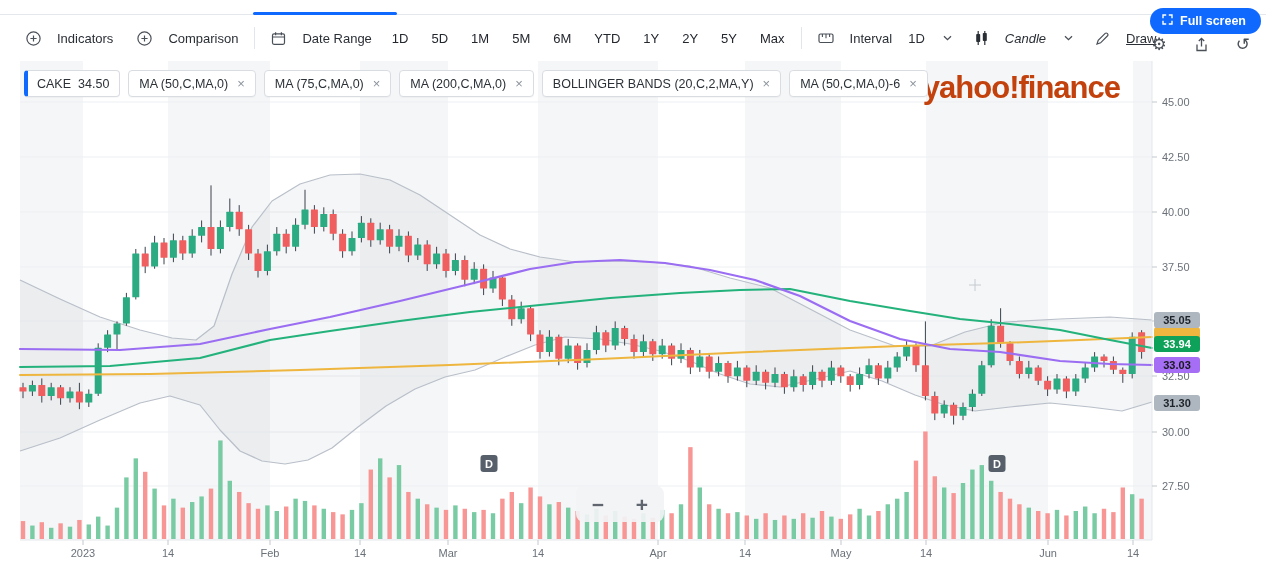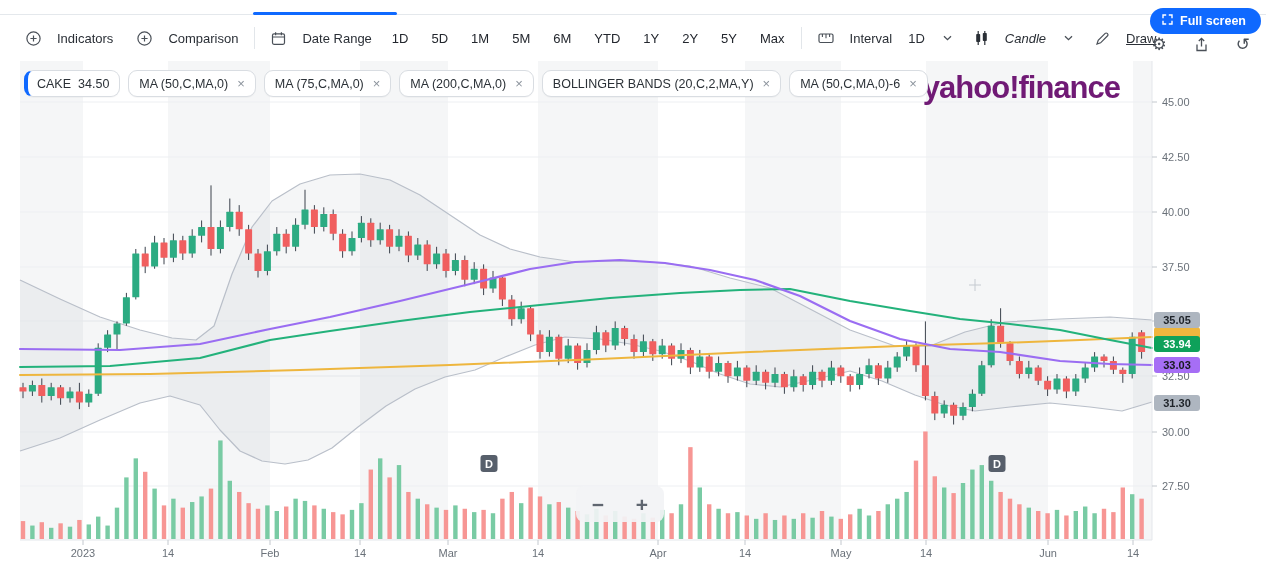--- a/index.html
+++ b/index.html
@@ -19,26 +19,26 @@
   .ranges { display:flex; gap:23px; margin-left:20px; font-weight:500; color:#23272e; }
   .ranges span { cursor:pointer; }
   .chev { margin-left:2px; }
   .right-icons { position:absolute; right:16px; top:36px; display:flex; gap:27px; align-items:center; font-size:17px; color:#4a5058; }
   .right-icons span { cursor:pointer; line-height:1; }
   .fullscreen-btn { position:absolute; top:8px; right:5px; height:26px; background:#0f69ff; color:#fff; border-radius:15px;
     display:flex; align-items:center; gap:7px; padding:0 15px 0 12px; font-size:12.5px; font-weight:700; cursor:pointer; }
   .chart-area { position:relative; width:1266px; height:502px; }
   #chart { position:absolute; left:0; top:0; }
   .tags-row { position:absolute; left:24px; top:9px; display:flex; gap:8px; z-index:5; }
-  .tag { display:flex; align-items:center; height:27px; background:#fff; border:1px solid #d9dde2; border-radius:9px;
+  .tag { display:flex; align-items:center; height:27px; background:#fff; border:1px solid #d9dde2; border-radius:4px;
     padding:0 10px; font-size:12.5px; color:#2b3137; box-shadow:0 1px 1px rgba(0,0,0,0.03); }
   .tag-main { border-left:4px solid #0f69ff; padding-left:9px; gap:7px; }
   .tag .x { margin-left:9px; color:#8a929b; font-size:13px; cursor:pointer; }
   .watermark { position:absolute; top:9px; right:146px; font-size:31px; font-weight:800; letter-spacing:-1px;
-    color:#701a75; z-index:4; user-select:none; }
+    color:#c2410c; z-index:4; user-select:none; }
   .zoom-ctl { position:absolute; left:576px; top:425px; width:88px; height:36px; background:rgba(242,243,245,0.92);
     border-radius:8px; display:flex; align-items:center; justify-content:space-around; z-index:6; }
   .zoom-ctl span { font-size:21px; color:#5f6670; cursor:pointer; line-height:1; font-weight:700; width:40px; text-align:center; }
 </style>
 </head>
 <body>
 
 <div class="header">
   <div class="tabs-strip">
     <div class="active-underline"></div>

